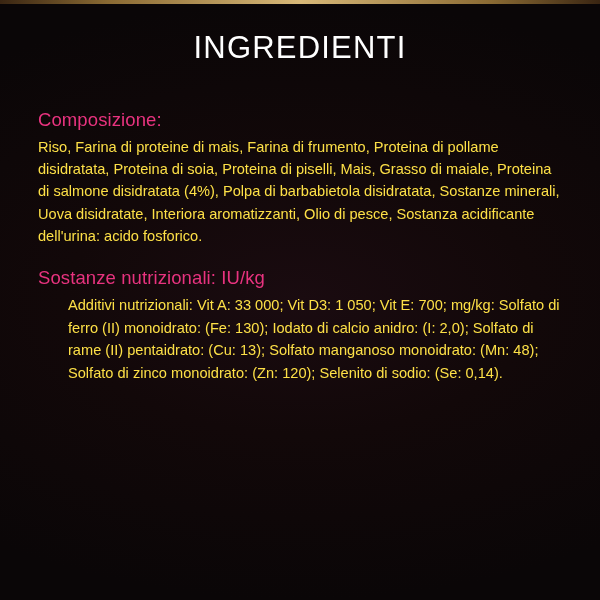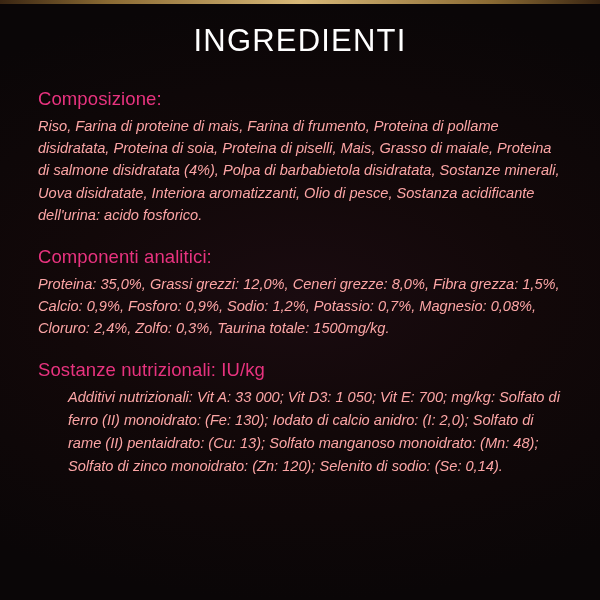--- a/index.html
+++ b/index.html
@@ -37,72 +37,67 @@
     height: 4px;
     background: linear-gradient(to right, #3a2512 0%, #8a6a33 18%, #d8b878 50%, #8a6a33 82%, #3a2512 100%);
   }
   .content {
     position: relative;
     padding: 0 38px;
     box-sizing: border-box;
   }
   .doc-title {
     margin: 0;
-    padding-top: 24px;
+    padding-top: 31px;
     text-align: center;
     color: #ffffff;
     font-size: 31px;
     font-weight: 400;
     letter-spacing: 1.2px;
     line-height: 1.1;
   }
   .section {
     margin-top: 14px;
   }
   .section-heading {
     color: #e8337f;
     font-size: 18.5px;
     font-weight: 400;
     letter-spacing: 0.1px;
     margin: 0 0 5px 0;
   }
   .section-body {
-    color: #fca5a5;
+    color: #fde047;
     font-size: 14.6px;
     line-height: 1.52;
     font-weight: 400;
     margin: 0;
     max-width: 522px;
-    font-style: italic;
   }
-  .section--composition { margin-top: 30px; }
+  .section--composition { margin-top: 44px; }
   .section--analytic { margin-top: 20px; }
   .section--additives { margin-top: 20px; }
   .section--additives .section-body { line-height: 1.56; margin-left: 30px; }
 </style>
 </head>
 <body>
 
 <div class="page">
   <div class="bg-glow"></div>
   <div class="gold-rule"></div>
 
   <div class="content">
 
     <h1 class="doc-title">INGREDIENTI</h1>
 
     <div class="section section--composition">
       <h2 class="section-heading">Composizione:</h2>
       <p class="section-body">Riso, Farina di proteine di mais, Farina di frumento, Proteina di pollame disidratata, Proteina di soia, Proteina di piselli, Mais, Grasso di maiale, Proteina di salmone disidratata (4%), Polpa di barbabietola disidratata, Sostanze minerali, Uova disidratate, Interiora aromatizzanti, Olio di pesce, Sostanza acidificante dell'urina: acido fosforico.</p>
     </div>
 
-    <div class="section section--analytic">
-      <h2 class="section-heading">Componenti analitici:</h2>
-      <p class="section-body">Proteina: 35,0%, Grassi grezzi: 12,0%, Ceneri grezze: 8,0%, Fibra grezza: 1,5%, Calcio: 0,9%, Fosforo: 0,9%, Sodio: 1,2%, Potassio: 0,7%, Magnesio: 0,08%, Cloruro: 2,4%, Zolfo: 0,3%, Taurina totale: 1500mg/kg.</p>
-    </div>
 
     <div class="section section--additives">
       <h2 class="section-heading">Sostanze nutrizionali: IU/kg</h2>
       <p class="section-body">Additivi nutrizionali: Vit A: 33 000; Vit D3: 1 050; Vit E: 700; mg/kg: Solfato di ferro (II) monoidrato: (Fe: 130); Iodato di calcio anidro: (I: 2,0); Solfato di rame (II) pentaidrato: (Cu: 13); Solfato manganoso monoidrato: (Mn: 48); Solfato di zinco monoidrato: (Zn: 120); Selenito di sodio: (Se: 0,14).</p>
     </div>
 
   </div>
 </div>
 
 </body></html>

